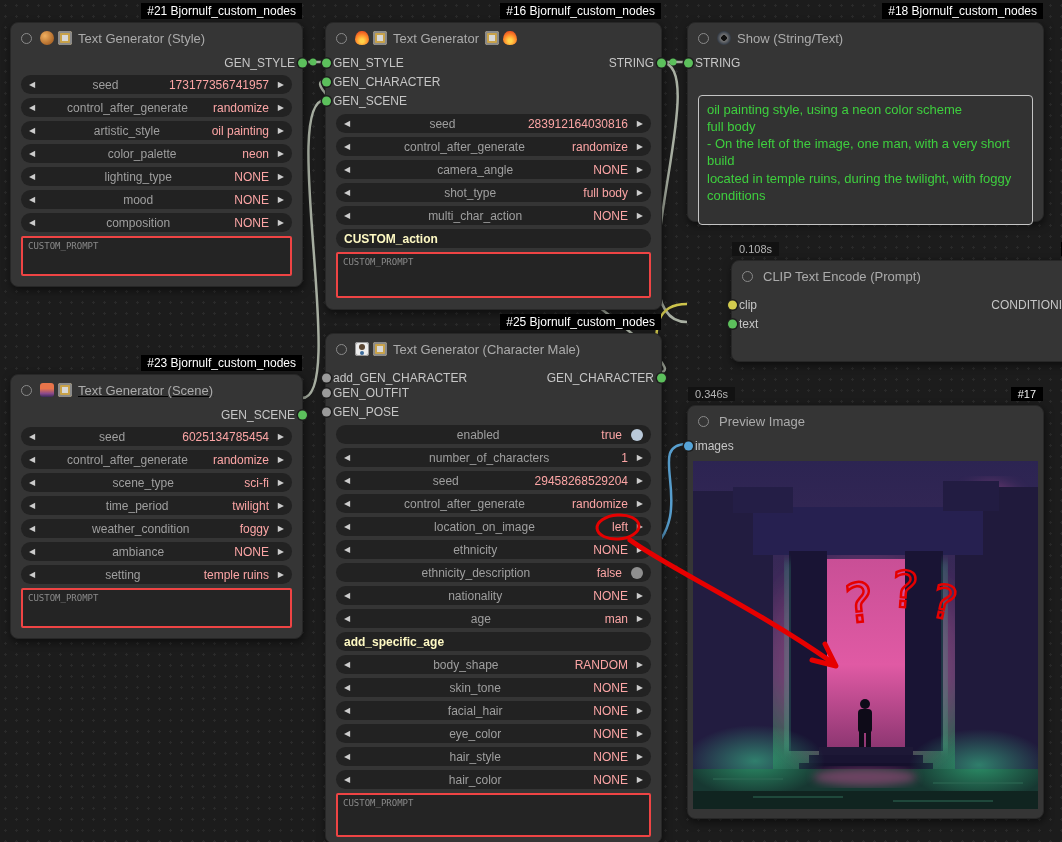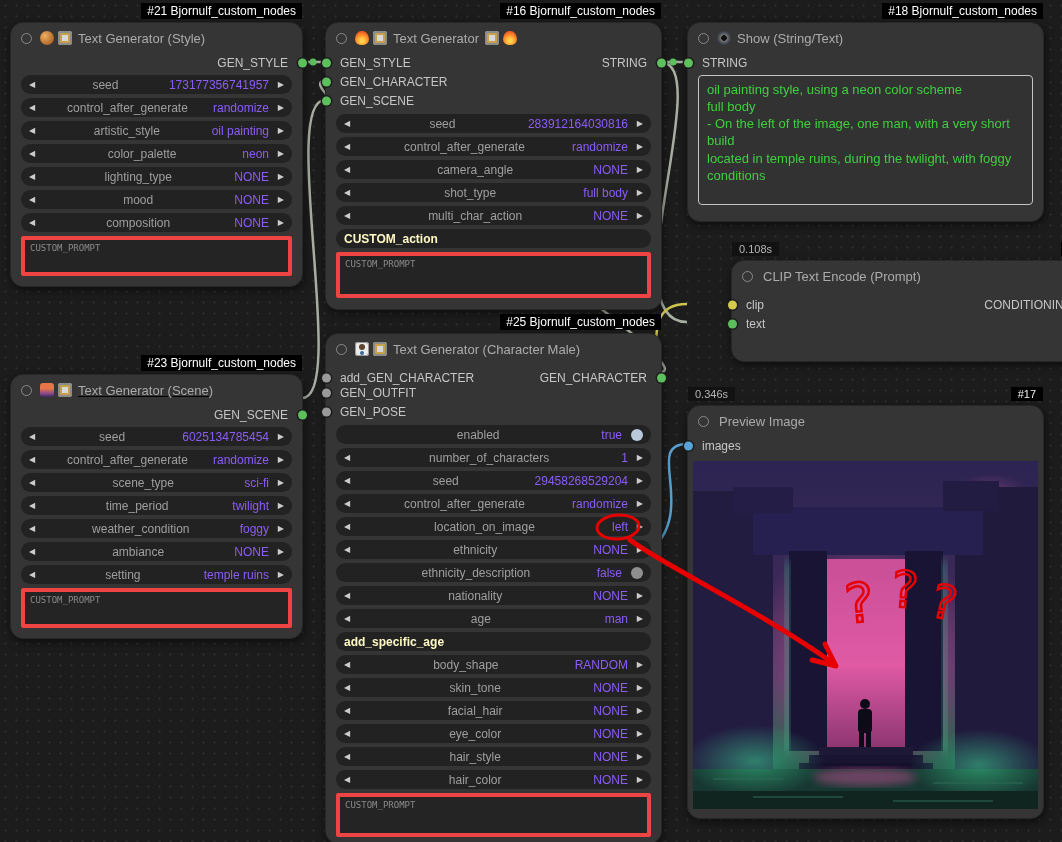--- a/index.html
+++ b/index.html
@@ -10,21 +10,21 @@
     background-size:11px 11px;
     font-family:"Liberation Sans",sans-serif;
     -webkit-user-select:none;user-select:none;
   }
   .canvas{position:relative;width:1062px;height:842px;}
   svg.layer{position:absolute;left:0;top:0;width:1062px;height:842px;pointer-events:none;}
   #wires{z-index:1;}
   #annotations{z-index:10;}
   .node{
     position:absolute;z-index:2;
-    background:#353535;border:1px solid #272727;border-radius:13px;
+    background:#353535;border:1px solid #272727;border-radius:8px;
     box-shadow:1px 3px 8px rgba(0,0,0,.55);
   }
   .tag{
     position:absolute;top:-20px;right:0;background:#000;color:#fff;
     font-size:12px;padding:1px 6px;white-space:nowrap;z-index:3;
   }
   .badge-time{
     position:absolute;top:-19px;left:0;background:#121212;color:#b5b5b5;
     font-size:11px;padding:1px 7px;z-index:3;
   }
@@ -44,48 +44,48 @@
   .chip-palette{background:radial-gradient(circle at 35% 35%,#f0b060,#b06a2a 70%);border-radius:50%;}
   .chip-frame{background:#d8d8d8;box-shadow:inset 0 0 0 2px #8a8a8a, inset 0 0 0 4px #c8a24a;}
   .chip-fire{background:radial-gradient(circle at 50% 70%,#ffd24a 15%,#ff8a2a 50%,#e0401e 90%);border-radius:46% 46% 50% 50%/62% 62% 40% 40%;}
   .chip-eye{background:radial-gradient(circle,#111 28%,#777 30%,#39404a 65%,#23262b 100%);border-radius:50%;}
   .chip-scene{background:linear-gradient(#e8744a 40%,#8a4a8a 75%,#3a2a5a);}
   .chip-person{background:#ececec;position:relative;box-shadow:inset 0 0 0 1px #999;}
   .chip-person::after{content:"";position:absolute;left:4px;top:2px;width:6px;height:6px;border-radius:50%;background:#5a4632;box-shadow:0 6px 0 -1px #3a6a9a;}
   .node-title{margin:0 2px;}
   .slot{
     position:absolute;left:0;right:0;height:19px;display:flex;align-items:center;
-    padding:0 14px;font-size:12px;color:#c6c6c6;
+    padding:0 7px;font-size:12px;color:#c6c6c6;
   }
   .slot.out{justify-content:flex-end;}
   .slot .spacer{flex:1;}
   .dot{
     position:absolute;width:9px;height:9px;border-radius:50%;top:50%;
     transform:translateY(-50%);box-shadow:0 0 0 1.5px #1d1d1d;
   }
   .in-dot{left:-4.5px;} .out-dot{right:-4.5px;}
   .dot-green{background:#5cc05c;} .dot-yellow{background:#d2cb4e;}
   .dot-orange{background:#ee9e3b;} .dot-blue{background:#56a4d8;}
   .dot-gray{background:#9a9a9a;}
   .widgets{position:absolute;left:10px;right:10px;}
   .widget{
     height:19px;background:#222;border-radius:10px;display:flex;align-items:center;
     padding:0 8px;font-size:12px;margin-bottom:4px;
   }
   .warr{color:#cccccc;font-size:8px;width:10px;flex:none;line-height:19px;}
   .warr.r{text-align:right;}
   .wlabel{color:#9f9f9f;margin-left:3px;flex:1;text-align:center;white-space:nowrap;overflow:hidden;}
-  .wvalue{color:#8b5cf6;margin-right:5px;white-space:nowrap;}
+  .wvalue{color:#fca5a5;margin-right:5px;white-space:nowrap;}
   .widget.btn{justify-content:flex-start;color:#fef9c3;font-weight:bold;}
   .widget.toggle{padding-left:16px;}
   .knob{width:12px;height:12px;border-radius:50%;margin-left:4px;flex:none;}
   .knob-on{background:#b9c9d9;} .knob-off{background:#8f8f8f;}
   textarea.prompt{
     position:absolute;left:10px;right:10px;background:#242424;
-    border:4px solid #ef4444;border-radius:2px;color:#ccc;
+    border:2px solid #ef4444;border-radius:2px;color:#ccc;
     font:9px "DejaVu Sans Mono",monospace;padding:3px 5px;resize:none;box-sizing:border-box;outline:none;
   }
   textarea.prompt::placeholder{color:#8a8a8a;}
   .show-text{
     position:absolute;left:10px;right:10px;background:#323232;
     border:1px solid #c4c4c4;border-radius:4px;padding:5px 8px;
     color:#3ecf3e;font-size:13px;line-height:1.32;white-space:pre-wrap;box-sizing:border-box;
   }
   .preview-wrap{position:absolute;left:5px;top:55px;width:345px;height:348px;}
 </style>
@@ -233,21 +233,21 @@
     <div class="tag">#18 Bjornulf_custom_nodes</div>
     <div class="node-header">
       <span class="collapse-dot"></span>
       <span class="icon-chip chip-eye"></span>
       <span class="node-title">Show (String/Text)</span>
     </div>
     <div class="slot" style="top:30px;">
       <span class="dot dot-green in-dot"></span>
       <span>STRING</span>
     </div>
-    <div class="show-text" style="top:52px;height:130px;">oil painting style, using a neon color scheme
+    <div class="show-text" style="top:72px;height:130px;">oil painting style, using a neon color scheme
 full body
 - On the left of the image, one man, with a very short build
 located in temple ruins, during the twilight, with foggy conditions</div>
   </div>
 
   <div class="node" style="left:687px;top:260px;width:355px;height:100px;margin-left:44px;">
     <div class="badge-time">0.108s</div>
     <div class="badge-id">#6</div>
     <div class="node-header">
       <span class="collapse-dot"></span>

